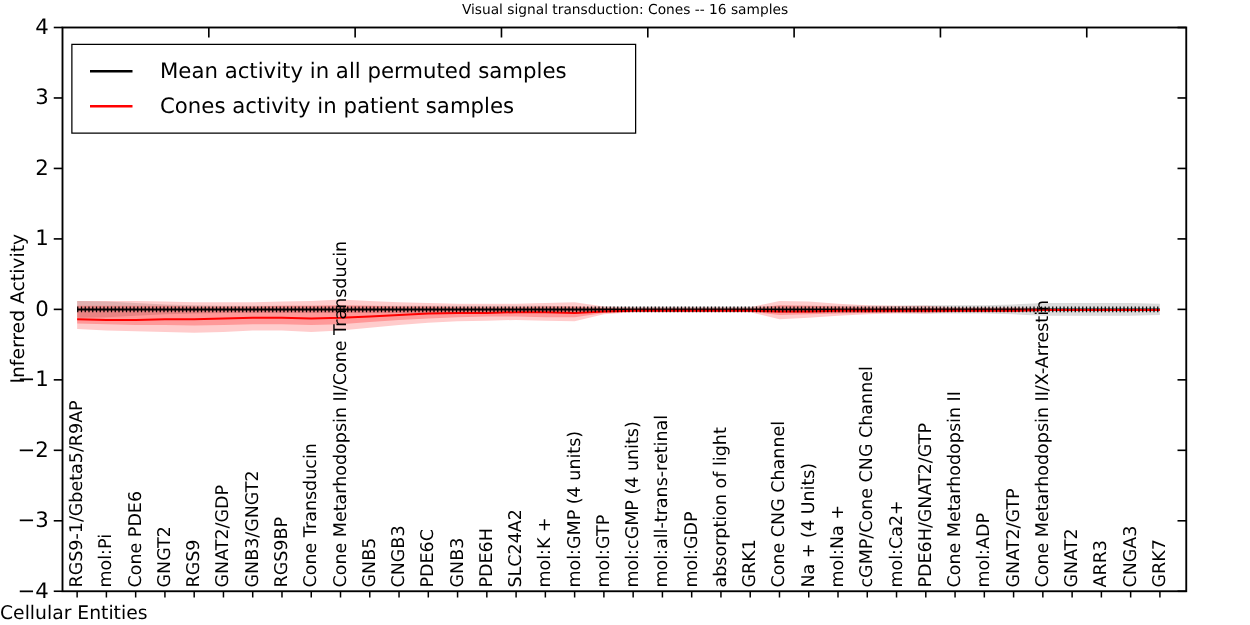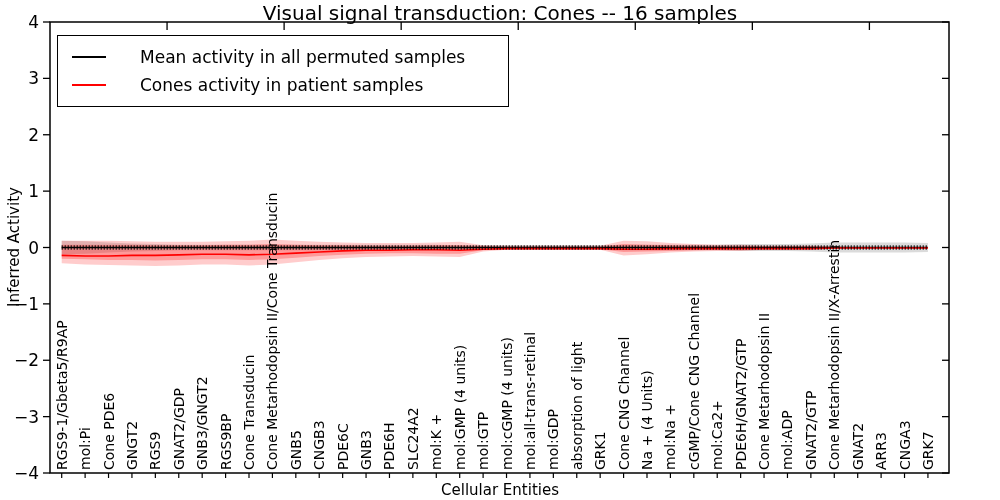--- a/index.html
+++ b/index.html
@@ -1,26 +1,26 @@
 <!DOCTYPE html>
 <html><head>
 <meta charset="utf-8">
 <style>
   html,body{margin:0;padding:0;background:#fff;}
   .fig{position:relative;width:1000px;height:500px;background:#ffffff;
        font-family:"DejaVu Sans", sans-serif;color:#000;overflow:hidden;}
   .chart-title{position:absolute;top:1px;left:0;width:1000px;text-align:center;
-       font-size:20px;}
-  .xlabel{position:absolute;top:481px;left:0;width:1000px;text-align:center;font-size:15px;}
+       font-size:11px;}
+  .xlabel{position:absolute;top:481px;left:0;width:1000px;text-align:left;font-size:15px;}
   .ylabel{position:absolute;top:247px;left:14px;transform:translate(-50%,-50%) rotate(-90deg);
        white-space:nowrap;font-size:15px;}
   svg{position:absolute;top:0;left:0;}
   .legend{position:absolute;left:57px;top:35px;width:452px;box-sizing:border-box;
        border:1.5px solid #000;background:#fff;padding:7px 0 7px 14px;}
-  .legend-row{display:flex;align-items:center;height:28px;gap:12px;}
+  .legend-row{display:flex;align-items:center;height:28px;}
   .legend-swatch{width:34px;height:2px;margin-right:22px;flex:0 0 auto;}
   .legend-label{font-size:17px;white-space:nowrap;}
 </style>
 </head>
 <body>
 
 <div class="fig">
   <div class="chart-title">Visual signal transduction: Cones -- 16 samples</div>
 
   <svg id="plot" width="1000" height="500">

